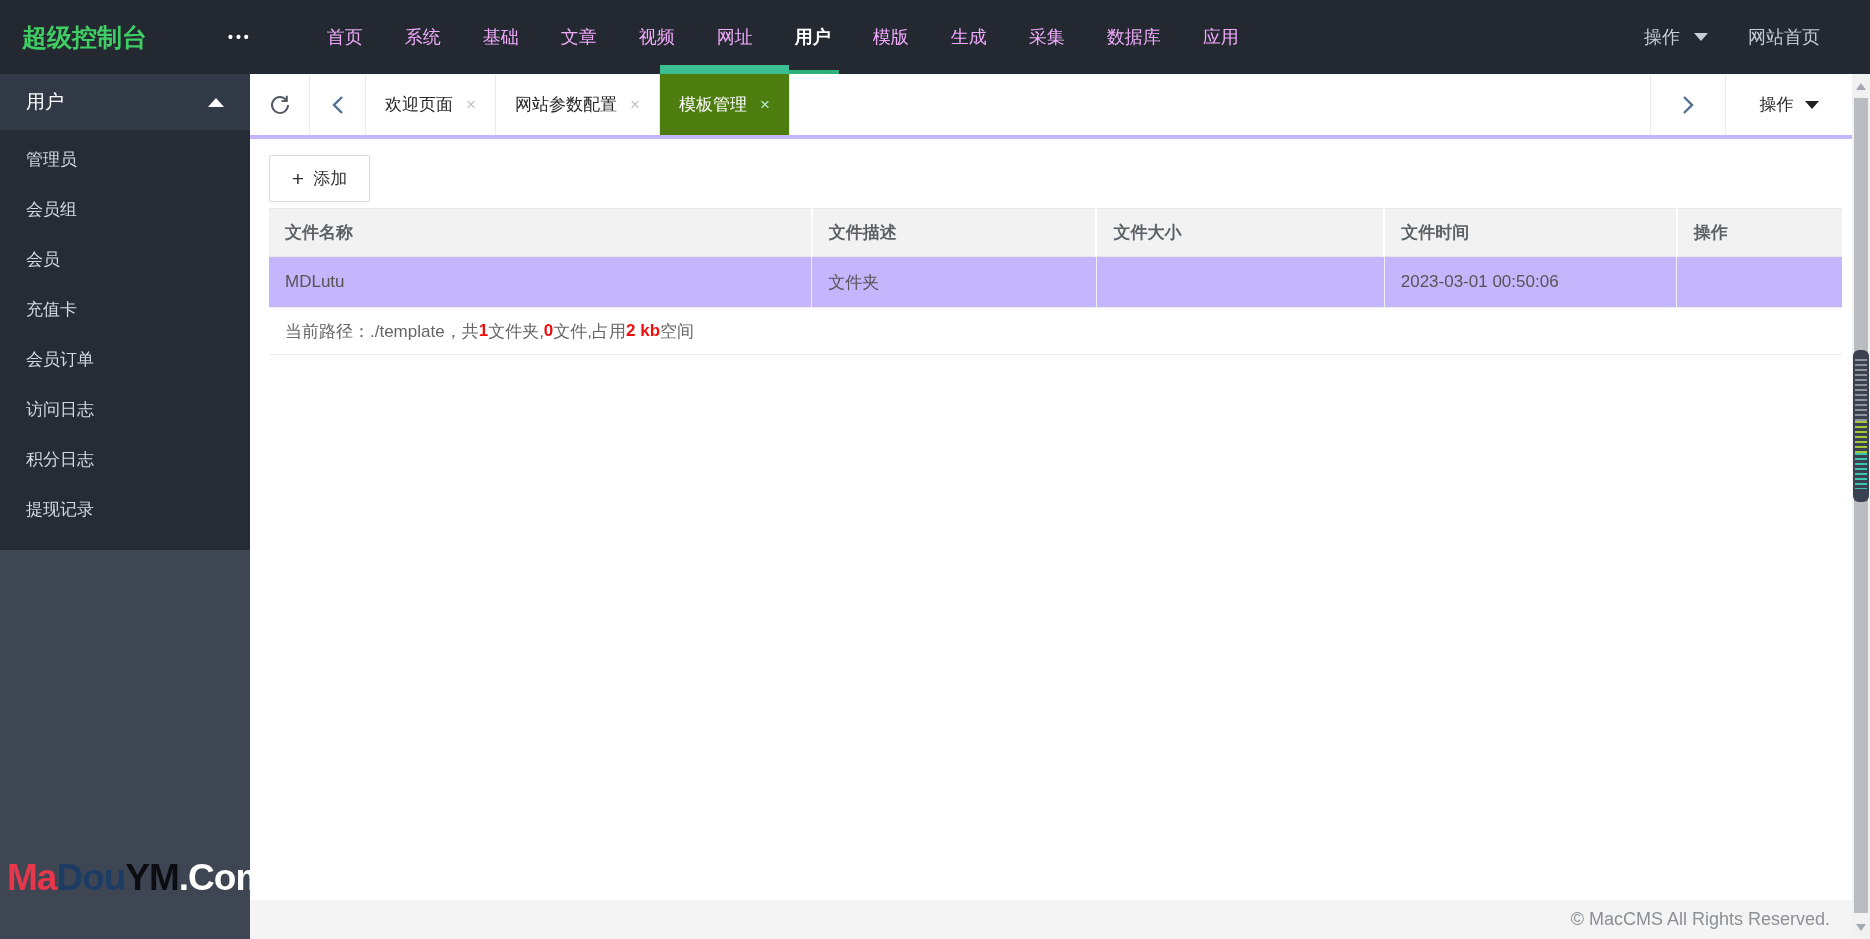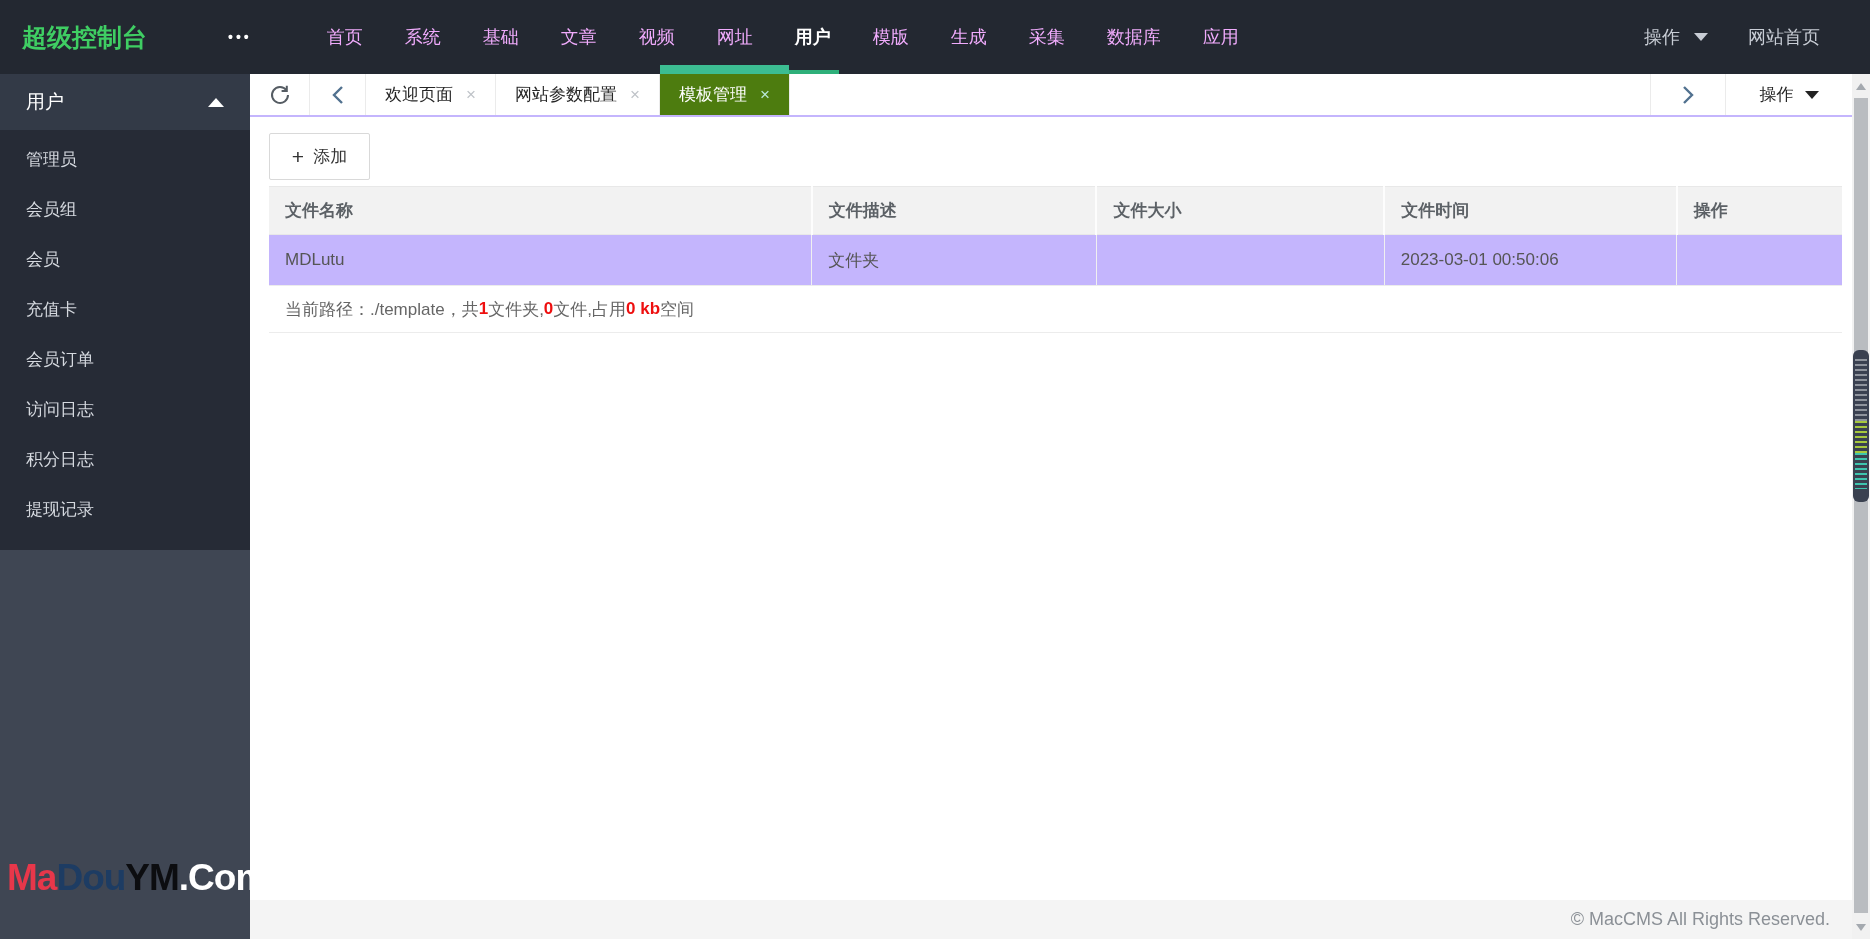--- a/index.html
+++ b/index.html
@@ -36,21 +36,21 @@
   .sidebar-item { height:50px; display:flex; align-items:center; padding-left:26px;
                   color:#d5d9df; font-size:17px; cursor:pointer; }
   .sidebar-logo { position:absolute; left:7px; bottom:40px; font-size:37px; font-weight:800;
                   white-space:nowrap; letter-spacing:-1px; }
   .lg-ma  { color:#e8374a; }
   .lg-dou { color:#1d3c63; }
   .lg-ym  { color:#0c0d10; }
   .lg-com { color:#ffffff; }
   
   .main { position:absolute; top:74px; left:250px; right:18px; bottom:0; background:#fff; }
-  .tabbar { height:43px; border-bottom:2px solid #c4b5fd; display:flex; align-items:stretch; }
+  .tabbar { height:65px; border-bottom:4px solid #c4b5fd; display:flex; align-items:stretch; }
   .tab-btn { width:60px; display:flex; align-items:center; justify-content:center;
              border-right:1px solid #ebebeb; cursor:pointer; background:#fff; }
   .tab-btn.prev { width:56px; }
   .tab { position:relative; display:flex; align-items:center; gap:13px; padding:0 19px;
          border-right:1px solid #ebebeb; font-size:17px; color:#262626; cursor:pointer;
          white-space:nowrap; }
   .tab .close { color:#bfc3c8; font-size:17px; }
   .tab.active { background:#4d7c0f; color:#fff; }
   .tab.active::before { content:""; position:absolute; top:-9px; left:0; right:0; height:9px;
                         background:#3cbd92; }
@@ -221,21 +221,21 @@
         </tr>
       </tbody>
     </table>
 
     <div class="pathbar">
       <span>当前路径：./template，共</span>
         <span class="hl">1</span>
         <span>文件夹,</span>
         <span class="hl">0</span>
         <span>文件,占用</span>
-        <span class="hl">0 kb</span>
+        <span class="hl">2 kb</span>
         <span>空间</span>
     </div>
   </div>
 
   <div class="footer">
     <span>© MacCMS All Rights Reserved.</span>
   </div>
 </div>
 
 <div class="scrollbar">

